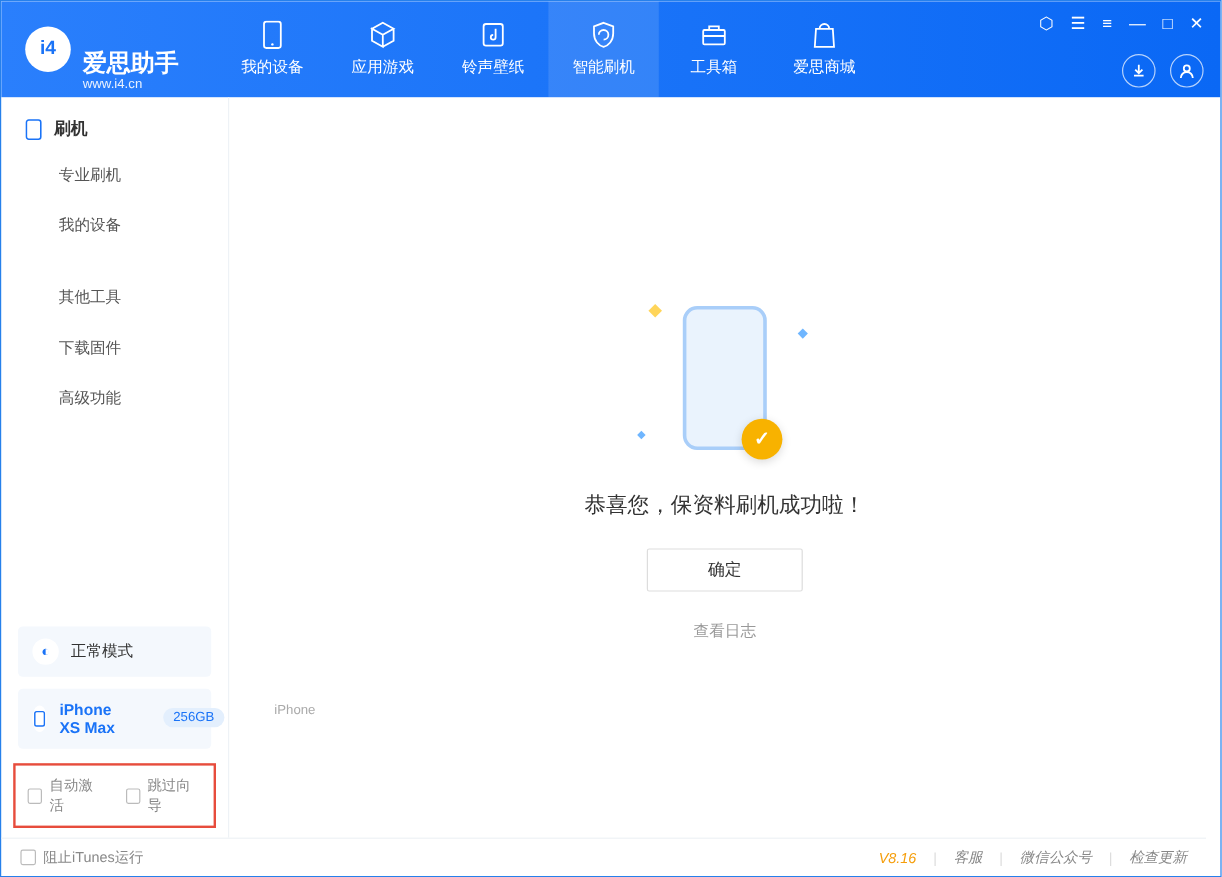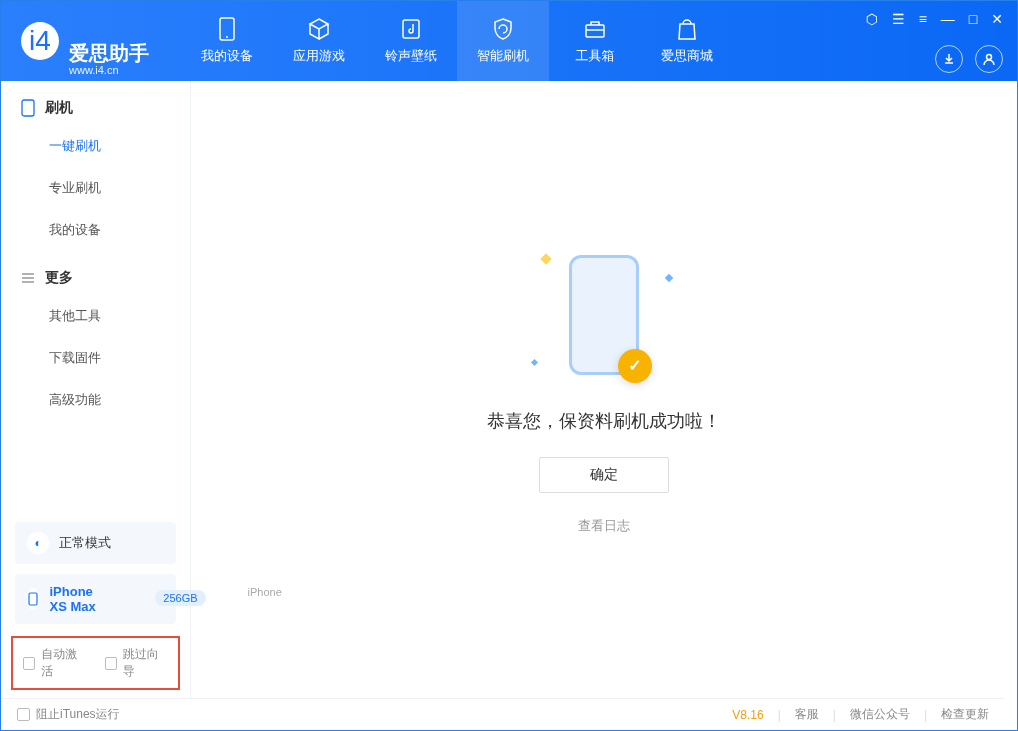--- a/index.html
+++ b/index.html
@@ -1,19 +1,19 @@
 <!DOCTYPE html>
 <html><head>
 <meta charset="utf-8">
 <style>
 * { margin: 0; padding: 0; box-sizing: border-box; }
 body { font-family: "Microsoft YaHei", sans-serif; background: #fff; width: 1018px; height: 731px; position: relative; border: 1px solid #2680eb; }
 .titlebar { height: 80px; background: linear-gradient(to right, #2a7ffc 0%, #0a68f5 100%); display: flex; align-items: stretch; color: #fff; }
 .logo-area { width: 180px; display: flex; align-items: center; padding-left: 20px; gap: 10px; }
-.logo-badge { width: 38px; height: 38px; border-radius: 50%; background: #fff; color: #1a73f7; font-weight: normal; font-size: 28px; display: flex; align-items: center; justify-content: center; }
+.logo-badge { width: 38px; height: 38px; border-radius: 50%; background: #fff; color: #1a73f7; font-weight: bold; font-size: 16px; display: flex; align-items: center; justify-content: center; }
 .logo-text { line-height: 1.1; margin-top: 37px; }
 .logo-main { font-size: 20px; font-weight: 600; }
 .logo-sub { font-size: 11px; opacity: .9; }
 .nav { display: flex; flex: 1; }
 .nav-item { width: 92px; display: flex; flex-direction: column; align-items: center; justify-content: center; font-size: 13px; gap: 6px; cursor: pointer; }
 .nav-item.active { background: rgba(255,255,255,.12); }
 .nav-icon { width: 24px; height: 24px; display: flex; align-items: center; justify-content: center; }
 .title-right { position: absolute; right: 14px; top: 10px; display: flex; gap: 14px; color: #fff; font-size: 14px; align-items: center; }
 .title-right span, .title-right svg { cursor: pointer; }
 .title-right-bottom { position: absolute; right: 14px; top: 44px; display: flex; gap: 12px; align-items: center; }
@@ -24,38 +24,38 @@
 .side-head { display: flex; align-items: center; gap: 10px; padding: 0 20px; font-size: 14px; color: #333; font-weight: 600; margin-bottom: 8px; }
 .side-items { }
 .side-item { padding: 12px 20px 12px 48px; font-size: 13px; color: #555; cursor: pointer; }
 .side-item.active { color: #1a73f7; }
 .side-spacer { flex: 1; }
 .device-cards { padding: 0 14px 12px 14px; display: flex; flex-direction: column; gap: 10px; }
 .card { background: #f4f8fd; border-radius: 4px; padding: 10px 12px; font-size: 13px; color: #333; display: flex; align-items: center; gap: 10px; }
 .card-icon { width: 22px; height: 22px; border-radius: 50%; background: #fff; display: flex; align-items: center; justify-content: center; color: #1a73f7; font-size: 12px; }
 .device-card { flex-direction: row; align-items: flex-start; }
 .device-card-top { display: flex; align-items: center; gap: 10px; font-weight: 600; color: #1a73f7; }
-.storage-pill { background: #e3effd; color: #1a73f7; font-size: 11px; padding: 2px 8px; border-radius: 10px; margin-top: 6px; margin-left: 43px; }
+.storage-pill { background: #e3effd; color: #1a73f7; font-size: 11px; padding: 2px 8px; border-radius: 10px; margin-top: 6px; margin-left: 24px; }
 .device-sub { font-size: 11px; color: #aaa; margin-left: 32px; margin-top: 2px; }
 .checkbox-row { border: 2px solid #e74c3c; margin: 0 10px 8px 10px; padding: 8px 10px; display: flex; gap: 18px; align-items: center; font-size: 12px; color: #888; }
 .cb { display: flex; align-items: center; gap: 6px; cursor: pointer; }
 .cb-box { width: 13px; height: 13px; border: 1px solid #bbb; border-radius: 2px; }
 .main { flex: 1; display: flex; flex-direction: column; align-items: center; justify-content: center; gap: 24px; }
 .phone-illus { position: relative; width: 160px; height: 140px; display: flex; align-items: center; justify-content: center; }
 .phone-body { width: 70px; height: 120px; border: 3px solid #a9cef9; border-radius: 12px; background: #eaf3fd; position: relative; }
 .badge-check { position: absolute; right: 32px; bottom: 2px; width: 34px; height: 34px; border-radius: 50%; background: #f8b200; display: flex; align-items: center; justify-content: center; color: #fff; font-weight: bold; box-shadow: 0 2px 8px rgba(0,0,0,.15); }
 .sparkle { position: absolute; width: 8px; height: 8px; background: #ffd55a; transform: rotate(45deg); }
 .main-msg { font-size: 18px; color: #333; }
 .ok-btn { width: 130px; height: 36px; border: 1px solid #ddd; background: #fff; font-size: 14px; color: #333; cursor: pointer; border-radius: 2px; }
 .log-link { font-size: 13px; color: #999; cursor: pointer; }
 .statusbar { position: absolute; bottom: 0; left: 0; right: 12px; height: 32px; border-top: 1px solid #eef2f6; display: flex; align-items: center; padding: 0 16px; font-size: 12px; color: #888; }
 .status-left { display: flex; align-items: center; gap: 6px; }
 .status-right { margin-left: auto; display: flex; align-items: center; gap: 14px; }
 .status-right .sep { color: #ddd; }
-.status-right span[data-bind] { cursor: pointer; }
+.status-right span[data-bind] { cursor: pointer; font-style: italic; }
 </style>
 </head>
 <body>
 
 <div class="titlebar">
   <div class="logo-area">
     <div class="logo-badge">i4</div>
     <div class="logo-text">
       <div class="logo-main" data-bind="app.name">爱思助手</div>
       <div class="logo-sub" data-bind="app.url">www.i4.cn</div>
@@ -141,32 +141,25 @@
 <div class="body">
   <div class="sidebar">
     <div class="side-section">
       <div class="side-head">
         <svg width="14" height="18">
             <rect x="1" y="1" width="12" height="16" rx="2" fill="none" stroke="#1a73f7" stroke-width="1.3"></rect>
           </svg>
         <span data-bind="sidebar.section1.title">刷机</span>
       </div>
       <div class="side-items">
-        <div class="side-item active" data-bind="sidebar.section1.items.1">一键刷机</div>
         <div class="side-item" data-bind="sidebar.section1.items.2">专业刷机</div>
         <div class="side-item" data-bind="sidebar.section1.items.3">我的设备</div>
       </div>
     </div>
     <div class="side-section">
-      <div class="side-head">
-        <svg width="14" height="14">
-            <path d="M1 3 L13 3 M1 7 L13 7 M1 11 L13 11" stroke="#999" stroke-width="1.3"></path>
-          </svg>
-        <span data-bind="sidebar.section2.title">更多</span>
-      </div>
       <div class="side-items">
         <div class="side-item" data-bind="sidebar.section2.items.0">其他工具</div>
         <div class="side-item" data-bind="sidebar.section2.items.1">下载固件</div>
         <div class="side-item" data-bind="sidebar.section2.items.2">高级功能</div>
       </div>
     </div>
     <div class="side-spacer"></div>
     <div class="device-cards">
       <div class="card">
         <div class="card-icon">◐</div>

